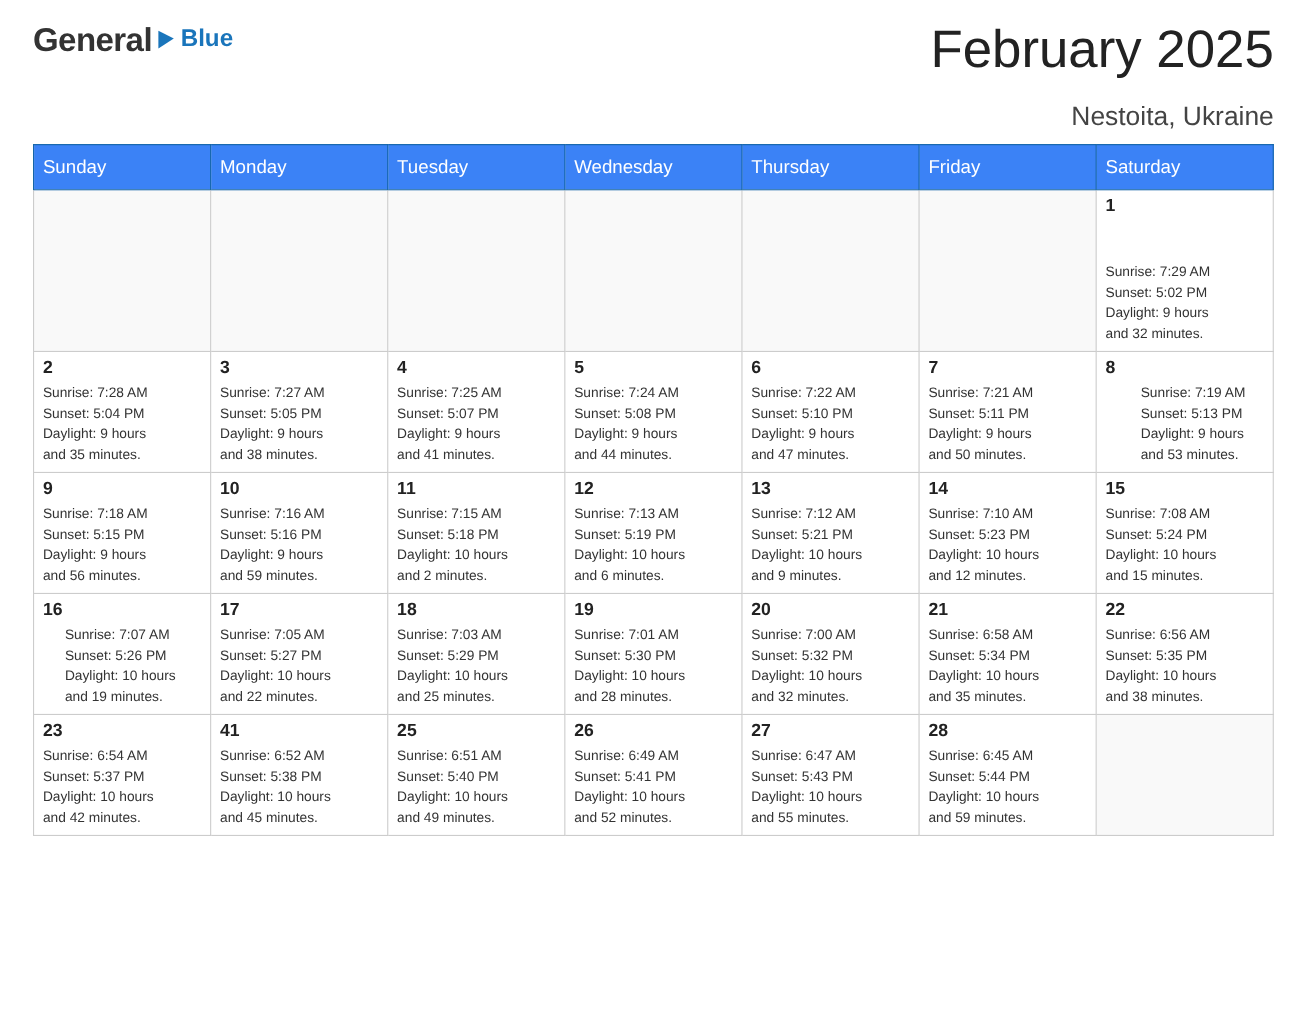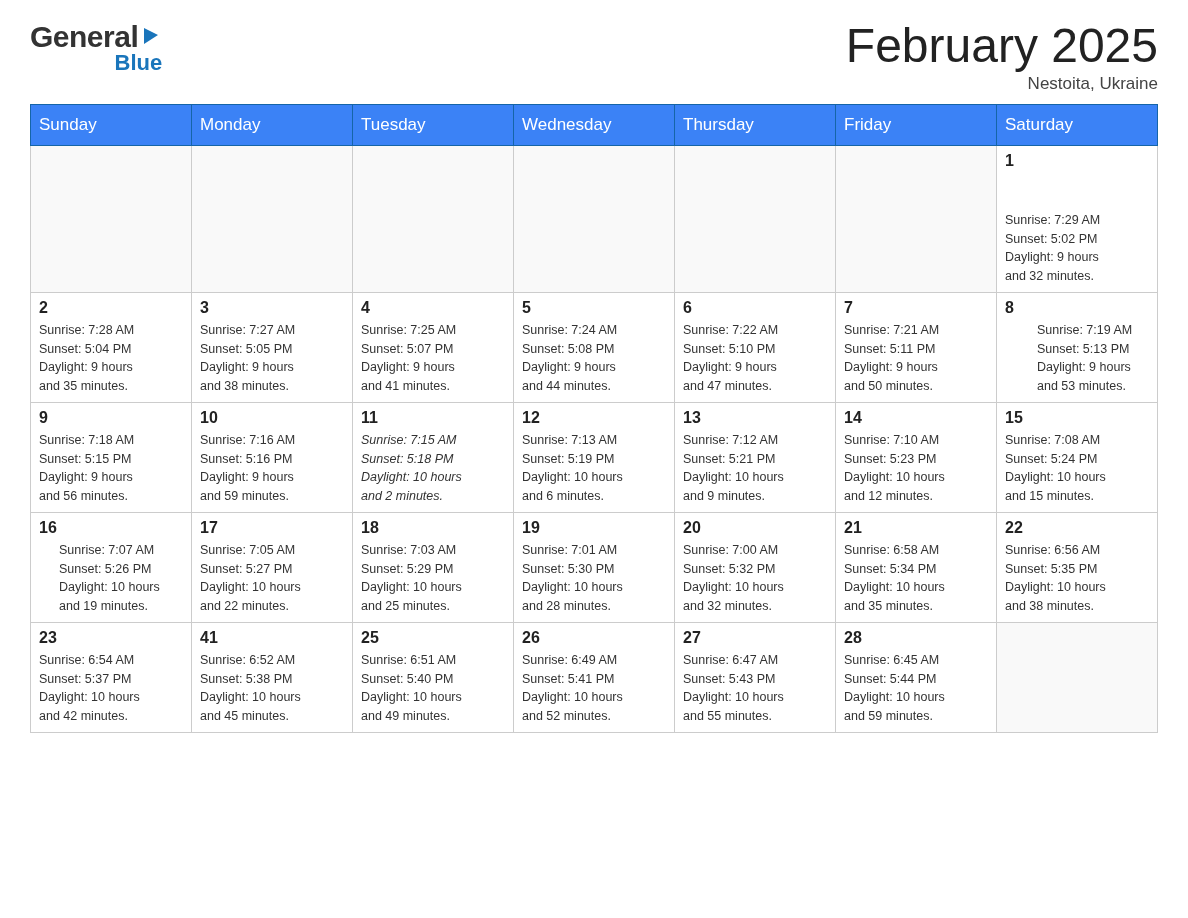--- a/index.html
+++ b/index.html
@@ -10,38 +10,38 @@
       color: #222;
     }
     .header {
       display: flex;
       justify-content: space-between;
       align-items: flex-start;
       margin-bottom: 10px;
     }
     .logo {
       display: flex;
-      flex-direction: column;
-      align-items: flex-end;
+      flex-direction: row;
+      align-items: center;
     }
     .title-block {
       text-align: right;
     }
     .title-block h1 {
       font-size: 48px;
       font-weight: normal;
       color: #222;
       line-height: 1.1;
       margin-left: 28px;
     }
     .title-block h2 {
-      font-size: 17px;
+      font-size: 24px;
       font-weight: normal;
       color: #444;
-      margin-top: 1px;
+      margin-top: 20px;
     }
     .calendar {
       width: 100%;
       border-collapse: collapse;
       margin-top: 10px;
     }
     .calendar thead th {
       background-color: #3b82f6;
       color: #fff;
       font-size: 17px;
@@ -193,21 +193,21 @@
         </td>
         <td>
           <span class="day-number">10</span>
           <div class="day-info" style="white-space: pre-line;">Sunrise: 7:16 AM
 Sunset: 5:16 PM
 Daylight: 9 hours
 and 59 minutes.</div>
         </td>
         <td>
           <span class="day-number">11</span>
-          <div class="day-info" style="white-space: pre-line; font-style: italic;">Sunrise: 7:15 AM
+          <div class="day-info" style="white-space: pre-line;">Sunrise: 7:15 AM
 Sunset: 5:18 PM
 Daylight: 10 hours
 and 2 minutes.</div>
         </td>
         <td>
           <span class="day-number">12</span>
           <div class="day-info" style="white-space: pre-line;">Sunrise: 7:13 AM
 Sunset: 5:19 PM
 Daylight: 10 hours
 and 6 minutes.</div>

